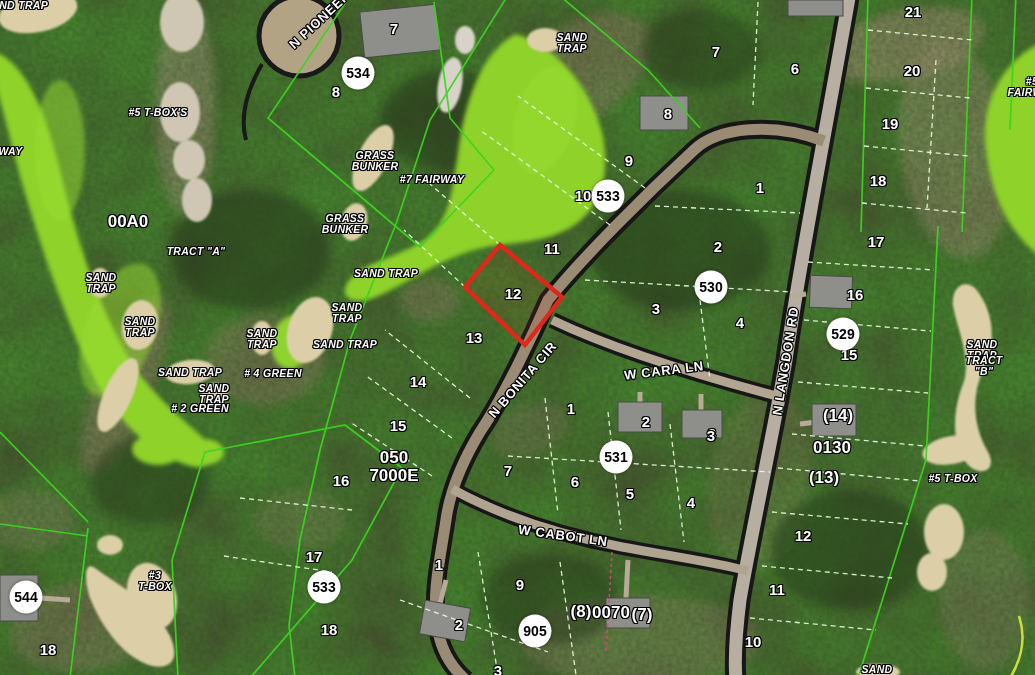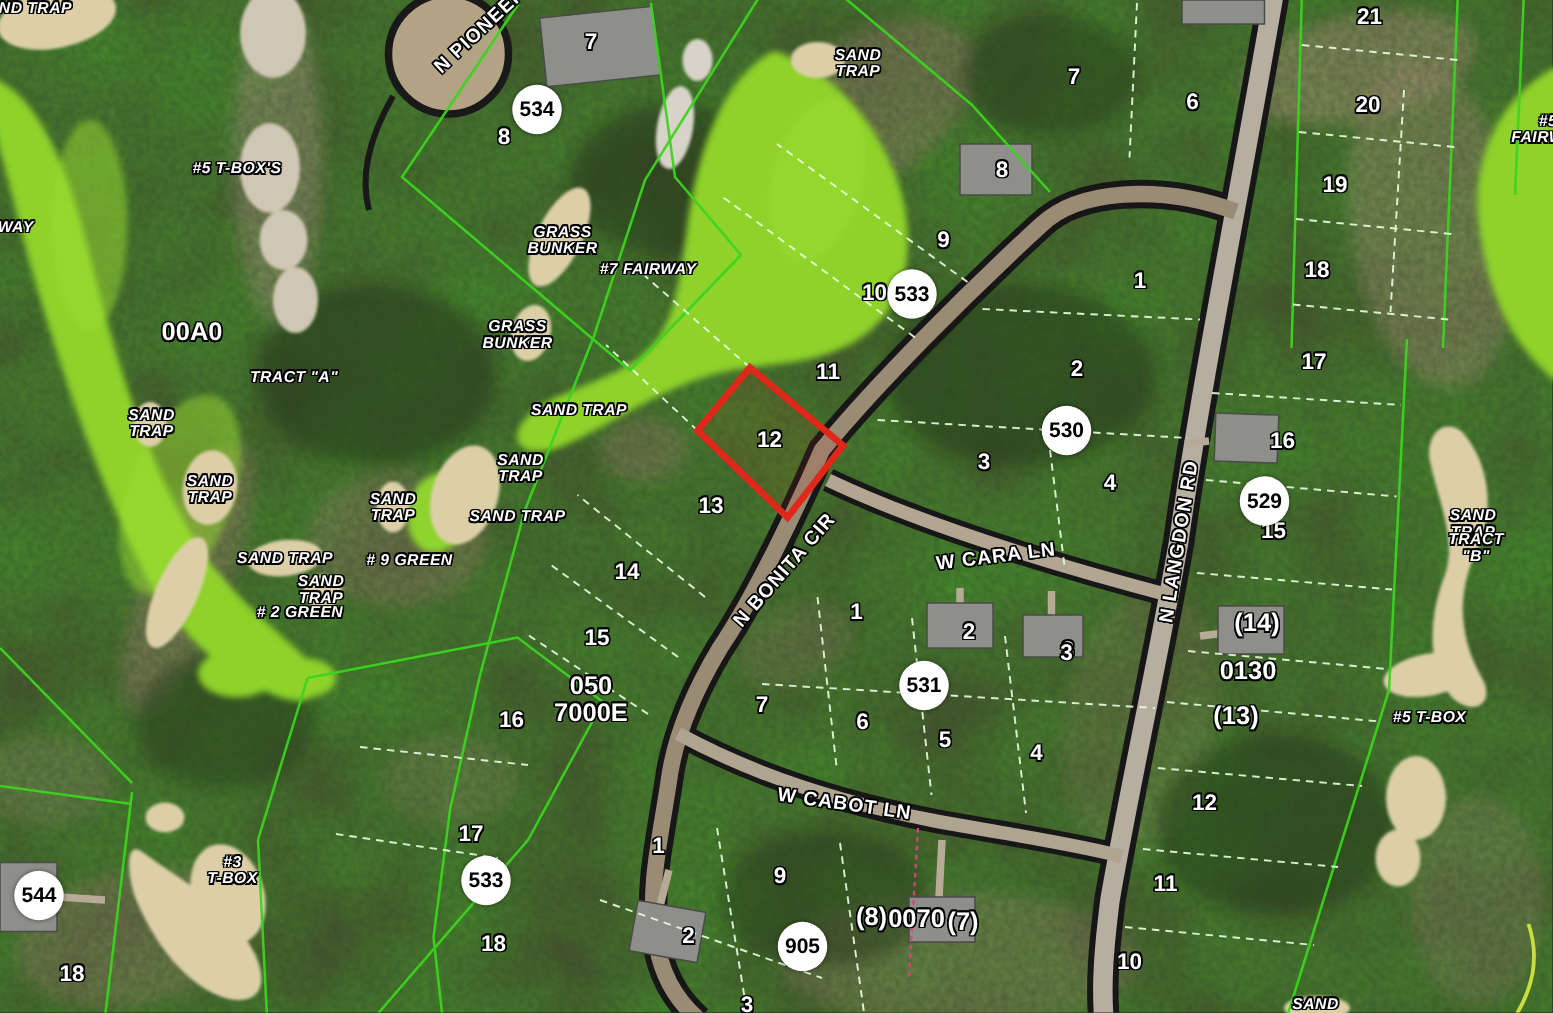--- a/index.html
+++ b/index.html
@@ -277,21 +277,21 @@
       <div class="lbl golf" style="left: 196px; top: 252px; transform: translate(-50%, -50%);">TRACT "A"</div>
       <div class="lbl golf" style="left: 101px; top: 283px; transform: translate(-50%, -50%);">SAND
 TRAP</div>
       <div class="lbl golf" style="left: 140px; top: 327px; transform: translate(-50%, -50%);">SAND
 TRAP</div>
       <div class="lbl golf" style="left: 190px; top: 373px; transform: translate(-50%, -50%);">SAND TRAP</div>
       <div class="lbl golf" style="left: 214px; top: 394px; transform: translate(-50%, -50%);">SAND
 TRAP</div>
       <div class="lbl golf" style="left: 262px; top: 339px; transform: translate(-50%, -50%);">SAND
 TRAP</div>
-      <div class="lbl golf" style="left: 273px; top: 374px; transform: translate(-50%, -50%);"># 9 GREEN</div>
+      <div class="lbl golf" style="left: 273px; top: 374px; transform: translate(-50%, -50%);"># 4 GREEN</div>
       <div class="lbl golf" style="left: 345px; top: 345px; transform: translate(-50%, -50%);">SAND TRAP</div>
       <div class="lbl golf" style="left: 200px; top: 409px; transform: translate(-50%, -50%); font-style: italic;"># 2 GREEN</div>
       <div class="lbl golf" style="left: 375px; top: 161px; transform: translate(-50%, -50%);">GRASS
 BUNKER</div>
       <div class="lbl golf" style="left: 432px; top: 180px; transform: translate(-50%, -50%);">#7 FAIRWAY</div>
       <div class="lbl golf" style="left: 345px; top: 224px; transform: translate(-50%, -50%);">GRASS
 BUNKER</div>
       <div class="lbl golf" style="left: 572px; top: 43px; transform: translate(-50%, -50%);">SAND
 TRAP</div>
       <div class="lbl golf" style="left: 386px; top: 274px; transform: translate(-50%, -50%);">SAND TRAP</div>

